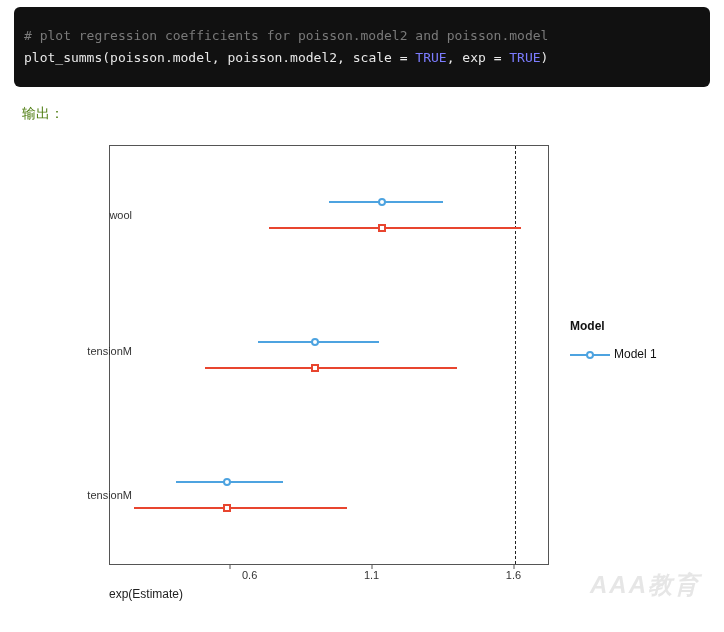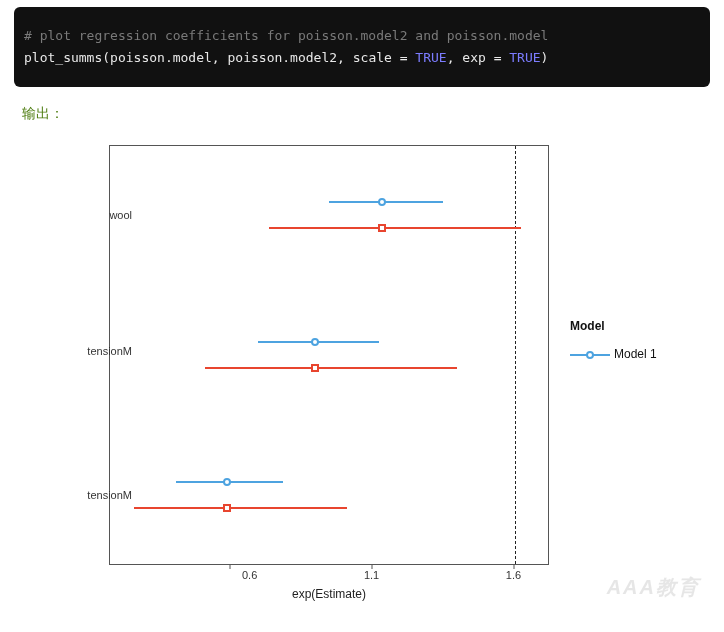--- a/index.html
+++ b/index.html
@@ -69,21 +69,21 @@
     width: 1px;
     height: 4px;
     background: #555;
     transform: translateX(-50%);
   }
   .xlabel {
     position: absolute;
     left: 95px;
     width: 440px;
     top: 460px;
-    text-align: center;
+    text-align: left;
     font-size: 12px;
     color: #222;
   }
   .ref-line {
     position: absolute;
     top: 0;
     bottom: 0;
     border-left: 1.5px dashed #222;
   }
   .ci-line {
@@ -126,21 +126,21 @@
   }
   .legend-square {
     position: absolute; left: 50%; top: 50%;
     width: 8px; height: 8px; border: 2px solid; background: #fff;
     transform: translate(-50%, -50%);
   }
   .watermark {
     position: absolute;
     right: 10px;
     bottom: 4px;
-    font-size: 20px;
+    font-size: 24px;
     font-weight: bold;
     color: rgba(200,200,200,0.45);
     letter-spacing: 2px;
     font-style: italic;
   }
 </style>
 </head>
 <body>
 
 <div class="code-block"><span class="code-comment"># plot regression coefficients for poisson.model2 and poisson.model</span>

